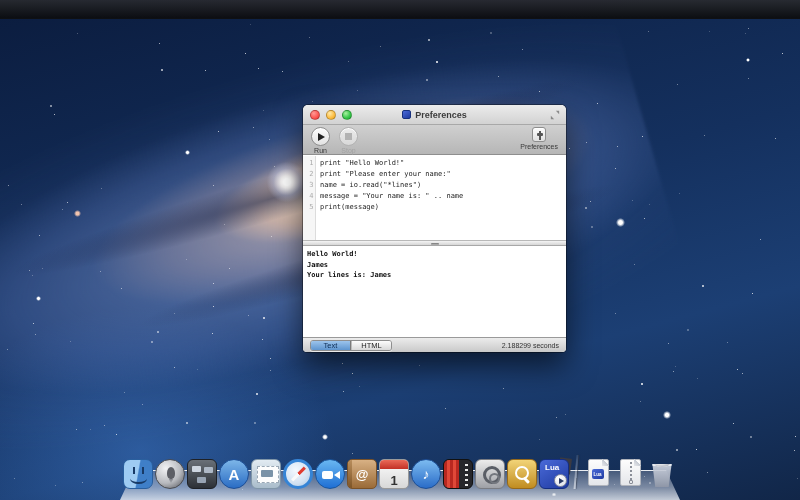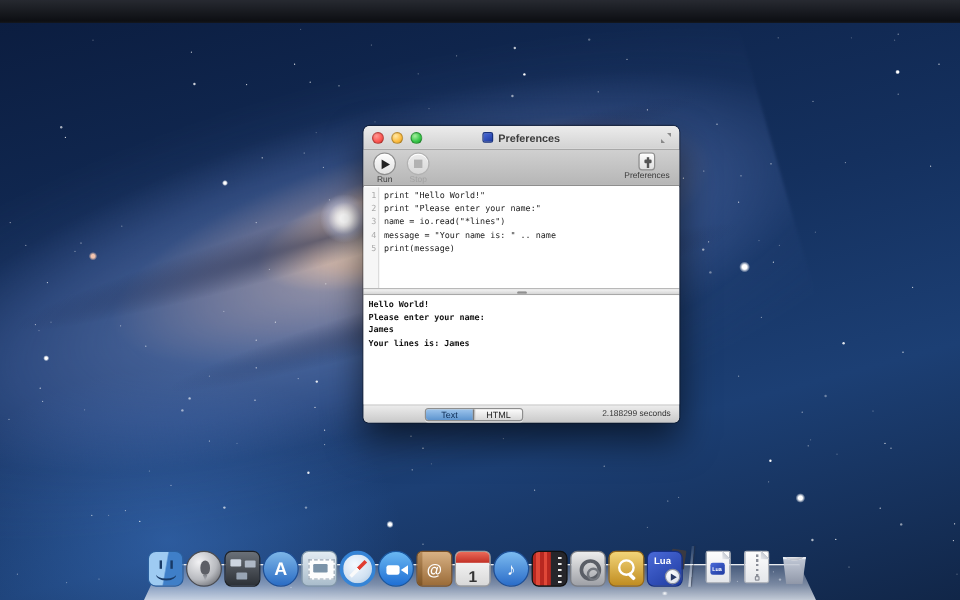--- a/index.html
+++ b/index.html
@@ -94,21 +94,21 @@
 
   .output { position:absolute; left:0; top:141px; width:100%; height:91px; background:#fff; overflow:hidden;
     font-family:"DejaVu Sans Mono","Liberation Mono",monospace; font-size:7px; font-weight:bold; line-height:10.5px;
     color:#111; padding:3px 0 0 4px; }
   .out-line { white-space:pre; }
 
   .statusbar { position:absolute; left:0; bottom:0; width:100%; height:15px; border-radius:0 0 4px 4px;
     background:linear-gradient(180deg,#ececec,#c9c9c9); border-top:1px solid #9a9a9a;
     display:flex; align-items:center; padding:0 7px; }
   .segctl { display:flex; height:11px; border:1px solid #8e8e8e; border-radius:3px; overflow:hidden;
-    box-shadow:0 1px 0 rgba(255,255,255,.6);margin-left:44px; }
+    box-shadow:0 1px 0 rgba(255,255,255,.6); }
   .seg { width:40px; font-size:7.5px; display:flex; align-items:center; justify-content:center; color:#222;
     background:linear-gradient(180deg,#fdfdfd,#d8d8d8); }
   .seg.sel { background:linear-gradient(180deg,#9cc4ec,#5e95cf); color:#0c2c54; border-right:1px solid #7a7a7a; }
   .seg:not(.sel) { border-left:1px solid #bbb; }
   .elapsed { margin-left:auto; font-size:7px; color:#333; }
 
   
   .dock { position:absolute; left:50%; transform:translateX(-50%); bottom:0; width:560px; height:33px; z-index:40; }
   .shelf { position:absolute; left:0; bottom:0; width:100%; height:30px;
     clip-path:polygon(2.5% 0, 97.5% 0, 100% 100%, 0 100%);
@@ -472,21 +472,20 @@
       </div>
       </div>
   </div>
 
   <div class="splitter">
     <div class="dimple"></div>
   </div>
 
   <div class="output">
       <div class="out-line">Hello World!</div>
-      <div class="out-line">Please enter your name:</div>
       <div class="out-line">James</div>
       <div class="out-line">Your lines is: James</div>
     </div>
 
   <div class="statusbar">
     <div class="segctl">
       <div class="seg sel">Text</div>
       <div class="seg">HTML</div>
     </div>
     <div class="elapsed">2.188299 seconds</div>

